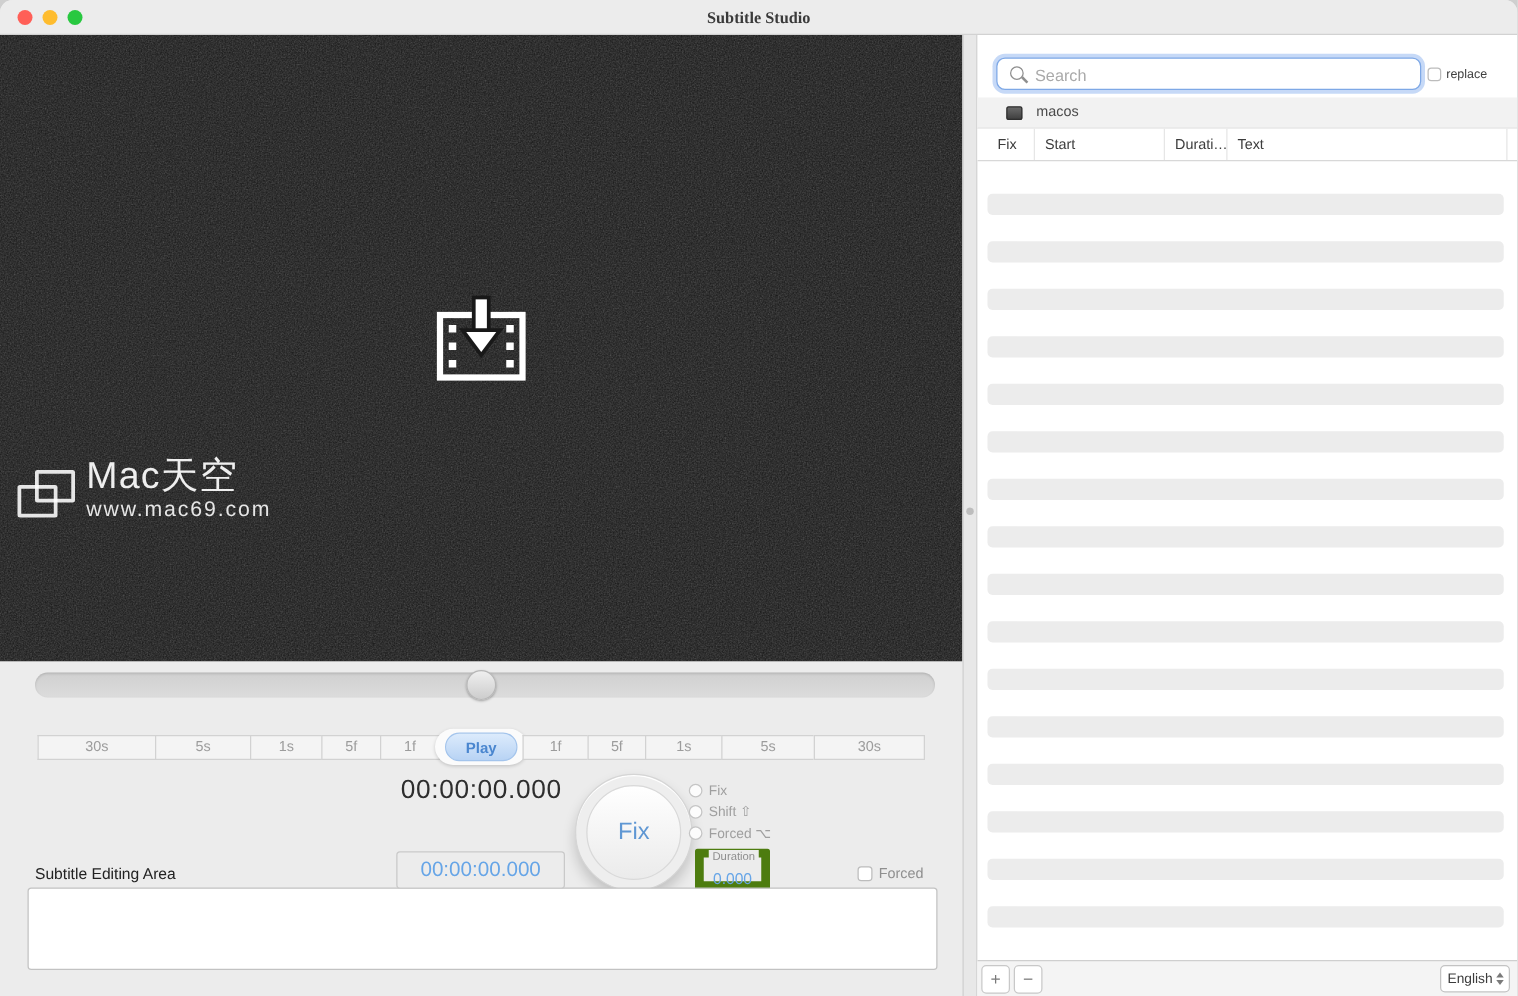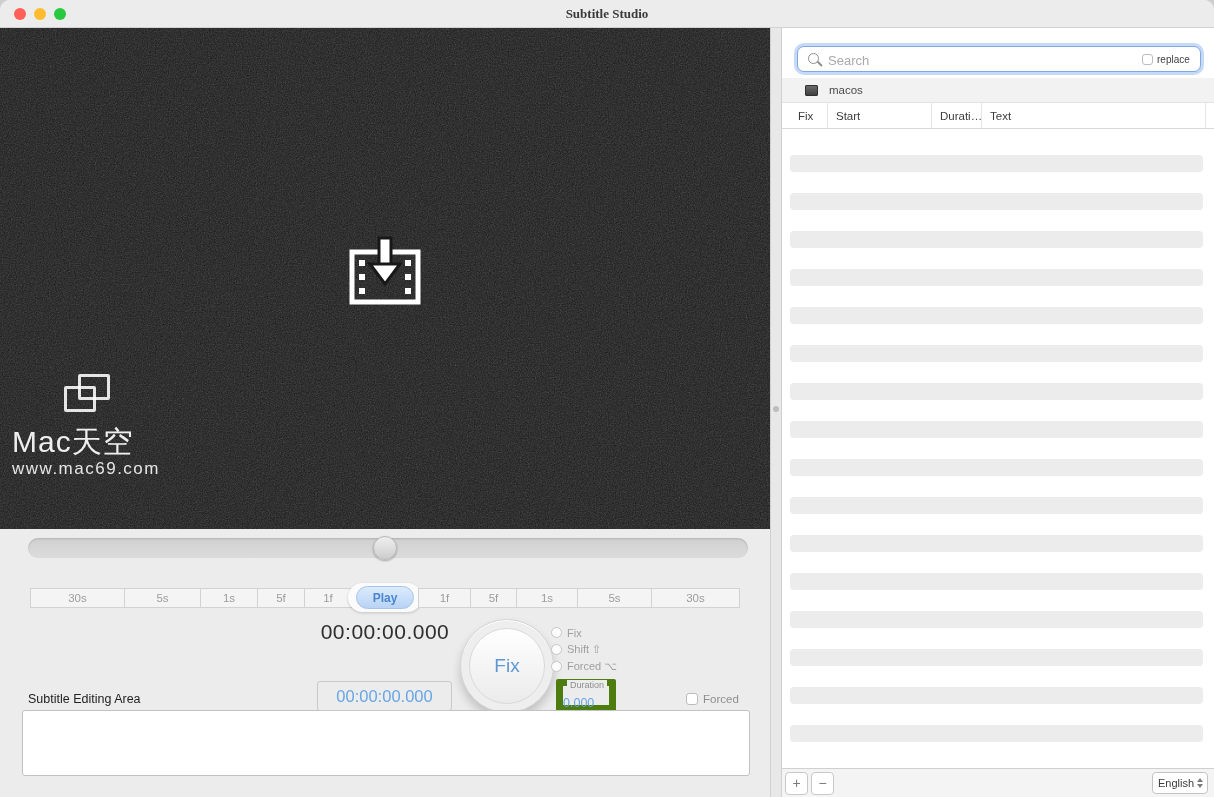--- a/index.html
+++ b/index.html
@@ -11,21 +11,21 @@
             border-bottom:1px solid #d2d2d2;display:flex;align-items:center;justify-content:center;box-sizing:border-box;font-family:Liberation Serif, serif;}
   .lights{position:absolute;left:14px;top:8px;display:flex;gap:8px;}
   .light{width:12px;height:12px;border-radius:50%;display:inline-block;}
   .light.red{background:#ff5f57;}.light.yellow{background:#febc2e;}.light.green{background:#28c840;}
   .wtitle{font-size:13px;font-weight:700;color:#3a3a3a;}
 
   
   .video{position:absolute;left:0;top:28px;width:770px;height:501px;background:#181818;overflow:hidden;}
   .noise{position:absolute;left:0;top:0;width:100%;height:100%;}
   .film{position:absolute;left:346px;top:208px;}
-  .watermark{position:absolute;left:12px;top:336px;display:flex;align-items:center;gap:9px;flex-direction:column;}
+  .watermark{position:absolute;left:12px;top:336px;display:flex;align-items:flex-end;gap:9px;}
   .wm-icon{position:relative;width:48px;height:44px;margin-top:8px;}
   .wm-icon .r1{position:absolute;left:2px;top:14px;width:26px;height:20px;border:3px solid rgba(255,255,255,.88);border-radius:2px;}
   .wm-icon .r2{position:absolute;left:16px;top:2px;width:26px;height:20px;border:3px solid rgba(255,255,255,.88);border-radius:2px;}
   .wm-title{font-size:30px;color:rgba(255,255,255,.92);letter-spacing:1px;line-height:34px;}
   .wm-url{font-size:17px;color:rgba(255,255,255,.88);letter-spacing:1.5px;}
 
   
   .slider{position:absolute;left:28px;top:538px;width:720px;height:20px;border-radius:10px;
           background:linear-gradient(#d0d0d0,#dcdcdc);box-shadow:inset 0 1px 2px rgba(0,0,0,.15);}
   .slider-thumb{position:absolute;left:345px;top:-2px;width:24px;height:24px;border-radius:50%;
@@ -50,41 +50,41 @@
         background:linear-gradient(#ffffff,#ebebeb);border:1px solid #d9d9d9;box-sizing:border-box;
         display:flex;align-items:center;justify-content:center;font-size:19px;color:#5f97d3;}
 
   .modes{position:absolute;left:551px;top:624px;}
   .mode-row{display:flex;align-items:center;gap:5px;height:17px;}
   .radio{width:11px;height:11px;border:1px solid #c5c5c5;border-radius:50%;background:#fcfcfc;box-sizing:border-box;}
   .mode-label{font-size:11px;color:#9f9f9f;}
 
   .duration-box{position:absolute;left:556px;top:679px;width:60px;height:33px;border:7px solid #4d7c0f;border-radius:2px;box-sizing:border-box;}
   .duration-label{position:absolute;left:4px;top:-6px;background:#ececec;padding:0 3px;font-size:9px;color:#8e8e8e;}
-  .duration-value{margin-top:10px;font-size:12.5px;color:#66a5e7;}
+  .duration-value{margin-top:10px;text-align:center;font-size:12.5px;color:#66a5e7;}
 
   .sub-time-box{position:absolute;left:317px;top:681px;width:135px;height:30px;border:1px solid #c9c9c9;border-radius:3px;
         background:#ececec;z-index:2;display:flex;align-items:center;justify-content:center;font-size:16.5px;color:#66a5e7;box-sizing:border-box;}
   .editor-label{position:absolute;left:25px;top:692px;font-size:12.5px;color:#222;z-index:2;background:#ececec;padding:0 3px;}
   .forced{position:absolute;left:684px;top:693px;display:flex;align-items:center;gap:5px;z-index:2;background:#ececec;padding:0 2px;}
   .forced-label{font-size:11.5px;color:#8f8f8f;}
   .cb{display:inline-block;width:12px;height:12px;background:#fff;border:1px solid #bcbcbc;border-radius:3px;box-sizing:border-box;}
   .cb.small{width:11px;height:11px;}
   .editor-box{position:absolute;left:22px;top:710px;width:728px;height:66px;background:#fff;border:1px solid #c2c2c2;border-radius:3px;box-sizing:border-box;}
   .editor-input{width:100%;height:100%;border:none;outline:none;resize:none;background:transparent;
         font:13px "Liberation Sans",sans-serif;padding:6px;box-sizing:border-box;}
 
   
   .divider{position:absolute;left:770px;top:28px;width:12px;height:769px;background:#e8e8e8;
         border-left:1px solid #d0d0d0;border-right:1px solid #d0d0d0;box-sizing:border-box;}
   .divider-handle{position:absolute;left:2px;top:378px;width:6px;height:6px;border-radius:50%;background:#bdbdbd;}
 
   
   .panel{position:absolute;left:782px;top:28px;width:432px;height:769px;background:#fff;}
-  .search-field{position:absolute;left:15px;top:18px;width:404px;height:26px;background:#fff;
+  .search-field{position:absolute;left:15px;top:18px;width:340px;height:26px;background:#fff;
         border:1px solid #7ea8e6;border-radius:7px;box-shadow:0 0 0 3px rgba(120,165,235,.42);box-sizing:border-box;}
   .mag{position:absolute;left:10px;top:6px;width:9px;height:9px;border:1.5px solid #8e8e8e;border-radius:50%;}
   .mag::after{content:"";position:absolute;left:8px;top:9px;width:6px;height:1.5px;background:#8e8e8e;transform:rotate(45deg);}
   .search-input{position:absolute;left:28px;top:1px;width:300px;height:22px;border:none;outline:none;background:transparent;
         font:13px "Liberation Sans",sans-serif;color:#333;}
   .search-input::placeholder{color:#a9a9a9;}
   .replace{position:absolute;left:360px;top:26px;display:flex;align-items:center;gap:4px;}
   .replace-label{font-size:10px;color:#3f3f3f;}
 
   .source-row{position:absolute;left:0;top:50px;width:432px;height:25px;background:#f2f2f2;border-bottom:1px solid #e2e2e2;

